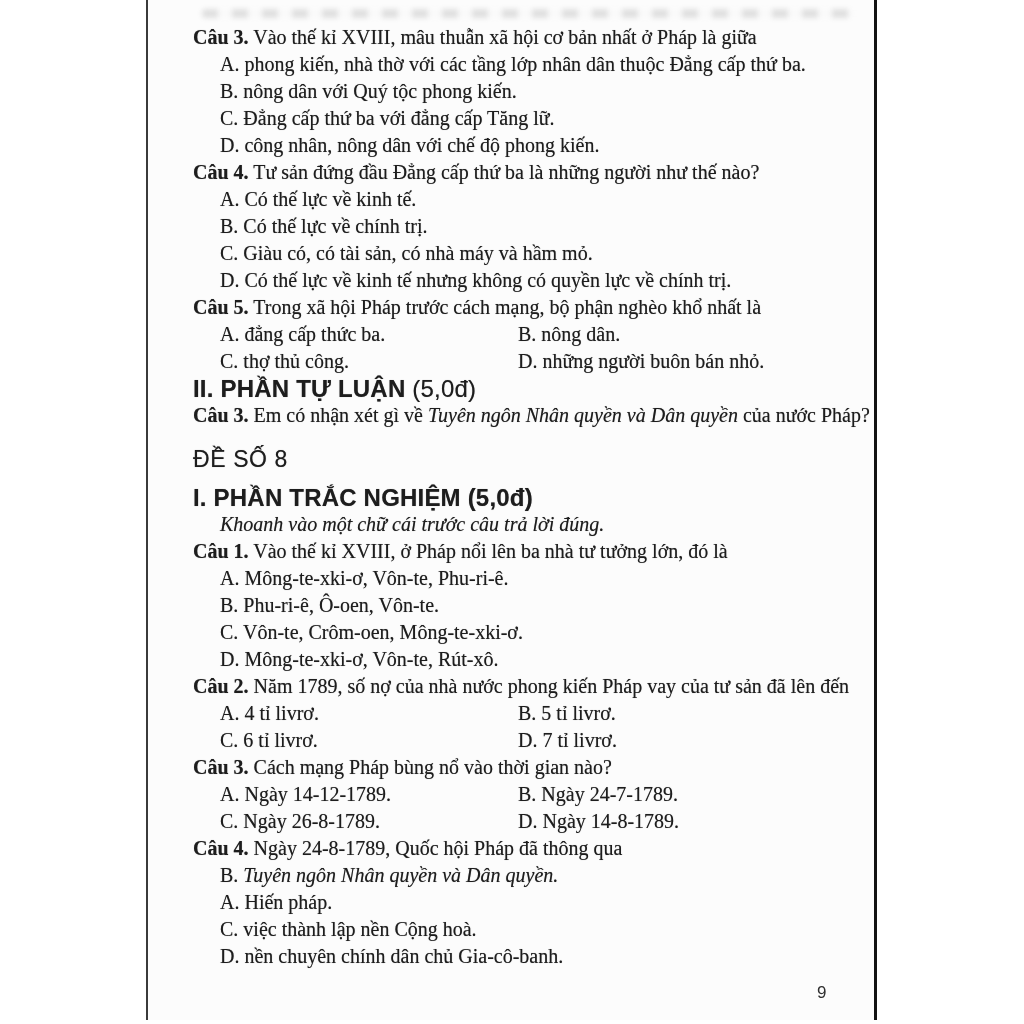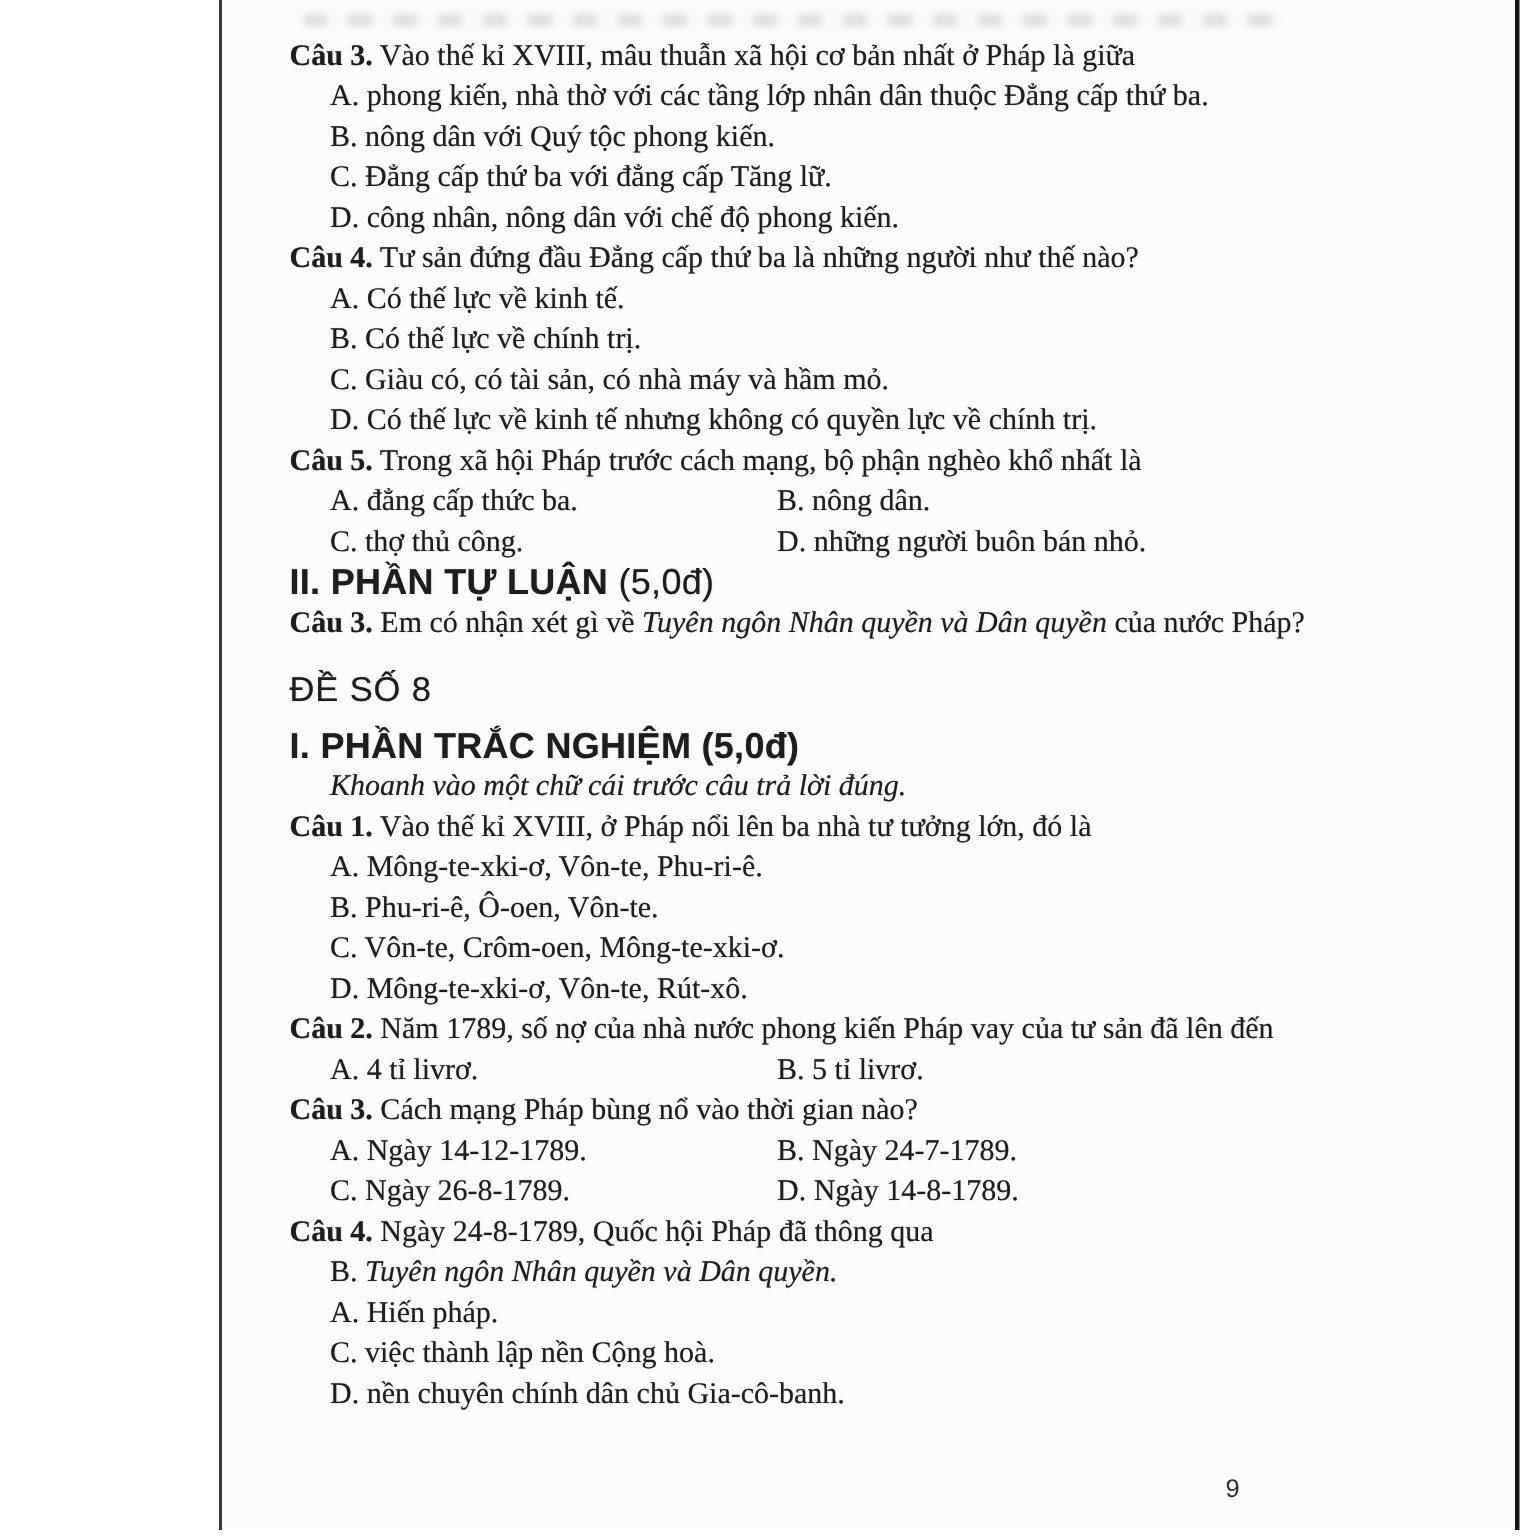--- a/index.html
+++ b/index.html
@@ -4,21 +4,21 @@
 <style>
   * { margin:0; padding:0; box-sizing:border-box; }
   html,body { width:1024px; height:1024px; background:#ffffff; overflow:hidden; }
   body {
     font-family:"Liberation Serif", serif;
     color:#1d1d1d;
     position:relative;
   }
   .page {
     position:absolute; left:146px; top:0;
-    width:867px; height:1020px;
+    width:731px; height:1020px;
     background:#fcfcfc;
     border-left:2px solid #3a3a3a;
     border-right:3px solid #121212;
   }
   .smudge {
     position:absolute; left:54px; top:9px; width:652px; height:9px;
     background:repeating-linear-gradient(90deg,
       rgba(130,130,130,.55) 0 16px, rgba(210,210,210,.12) 16px 30px);
     filter:blur(2.4px); opacity:.42; border-radius:4px;
   }
@@ -111,20 +111,24 @@
     <div class="line opt">C. Vôn-te, Crôm-oen, Mông-te-xki-ơ.</div>
     <div class="line opt">D. Mông-te-xki-ơ, Vôn-te, Rút-xô.</div>
 
     <div class="line q">
       <span class="pfx">Câu 2.</span><span> Năm 1789, số nợ của nhà nước phong kiến Pháp vay của tư sản đã lên đến</span>
     </div>
     <div class="line optrow">
       <span class="colL">A. 4 tỉ livrơ.</span>
       <span class="colR">B. 5 tỉ livrơ.</span>
     </div>
+    <div class="line optrow">
+      <span class="colL">C. 6 tỉ livrơ.</span>
+      <span class="colR">D. 7 tỉ livrơ.</span>
+    </div>
 
     <div class="line q">
       <span class="pfx">Câu 3.</span><span> Cách mạng Pháp bùng nổ vào thời gian nào?</span>
     </div>
     <div class="line optrow">
       <span class="colL">A. Ngày 14-12-1789.</span>
       <span class="colR">B. Ngày 24-7-1789.</span>
     </div>
     <div class="line optrow">
       <span class="colL">C. Ngày 26-8-1789.</span>

